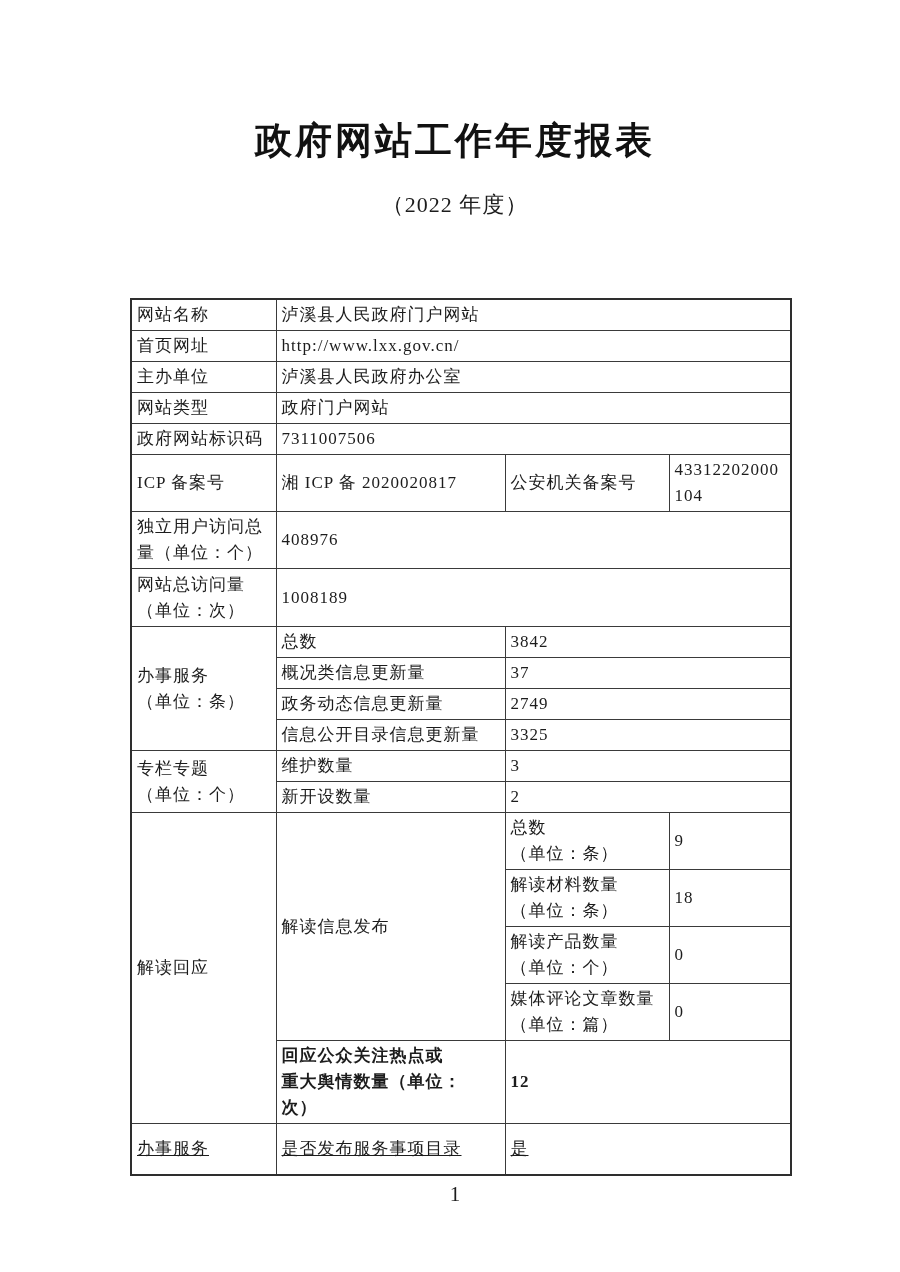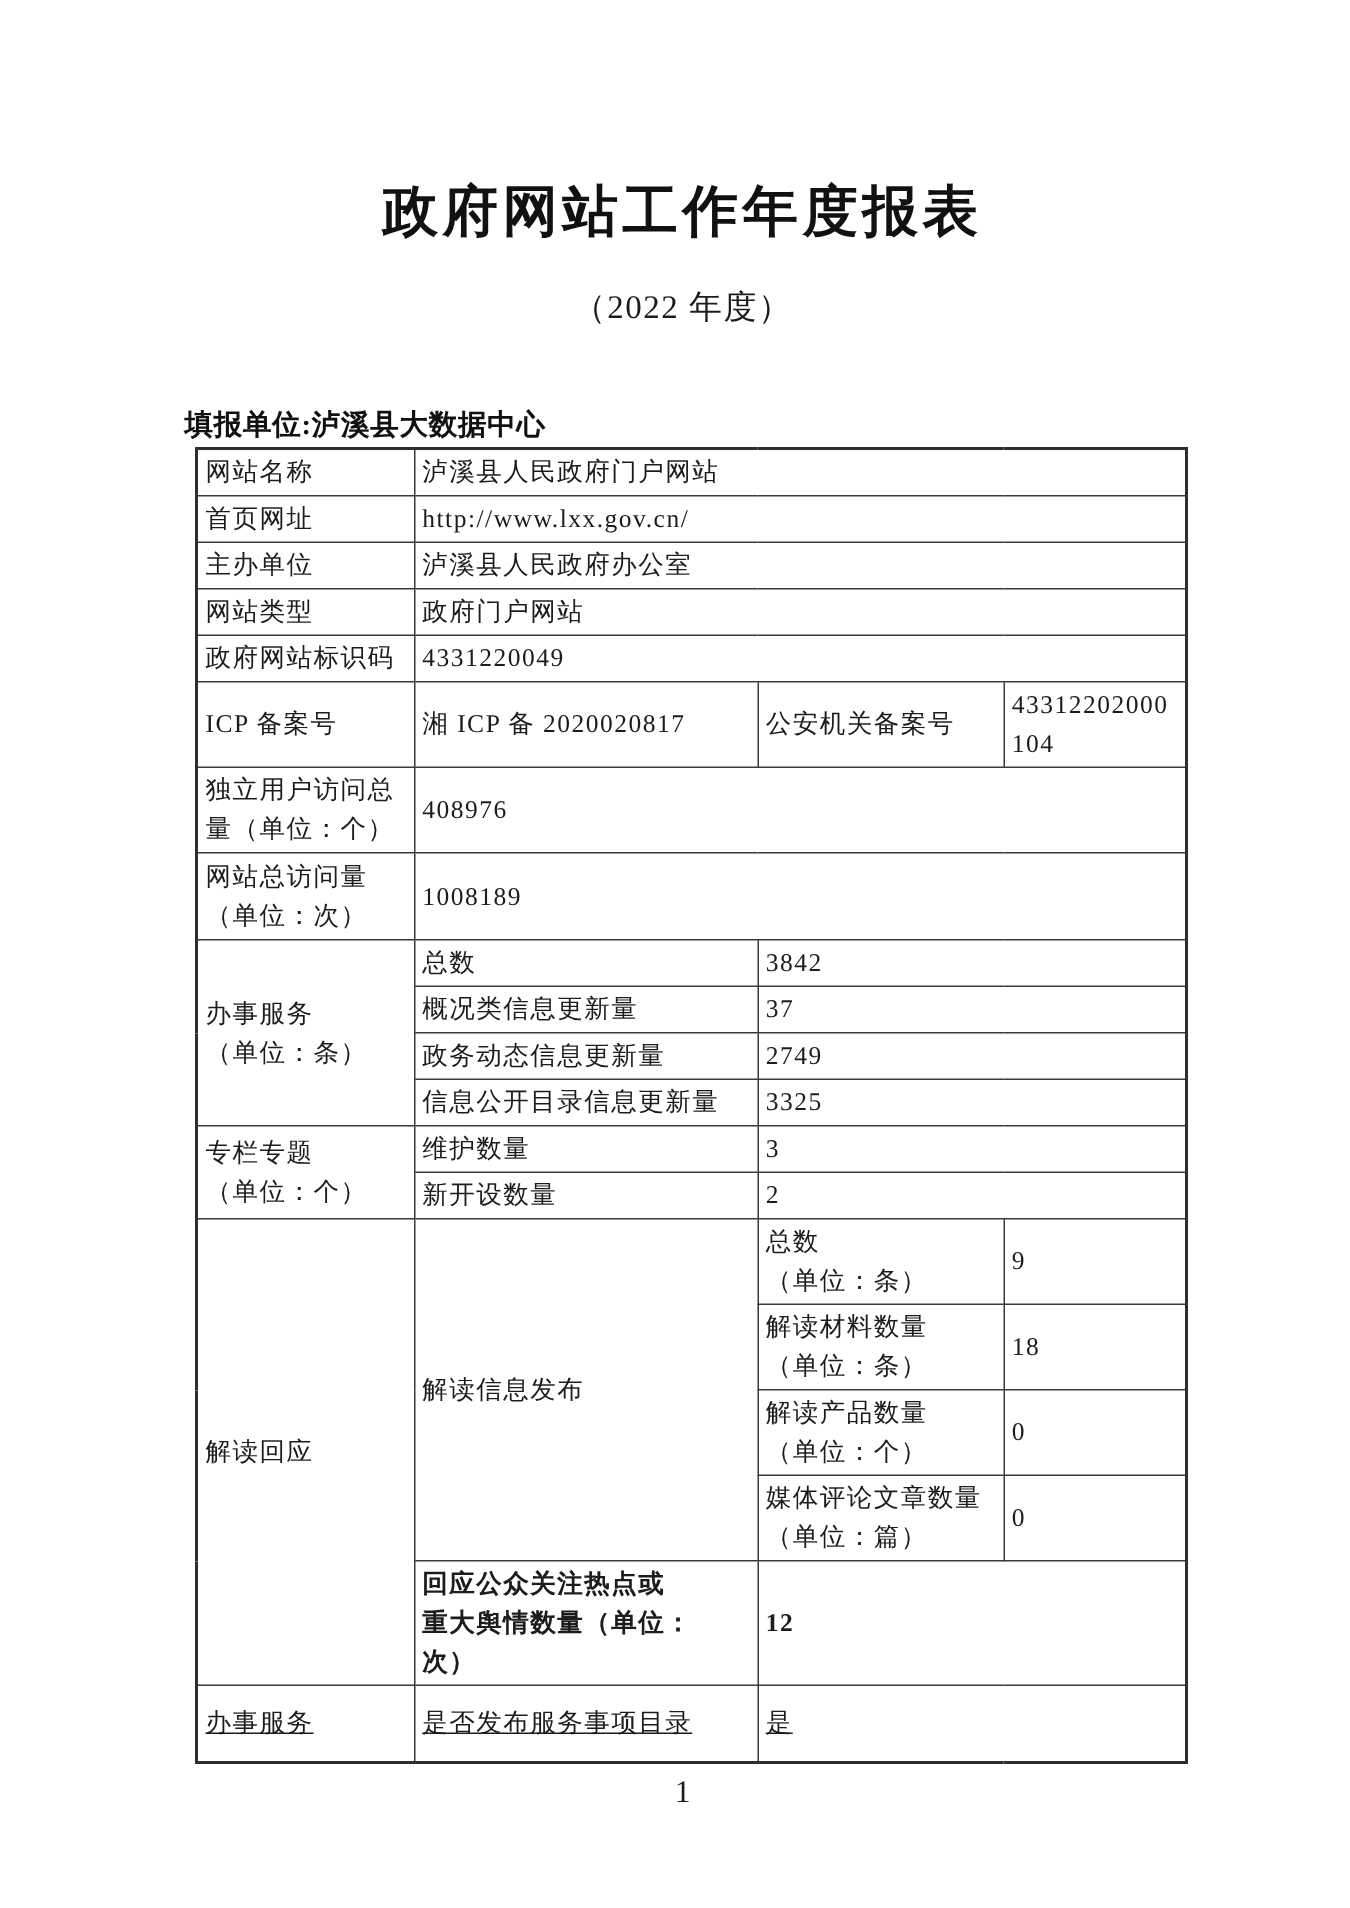--- a/index.html
+++ b/index.html
@@ -84,21 +84,20 @@
     color: #1c1c1c;
   }
 </style>
 </head>
 <body>
 
 <div class="page">
 
   <div class="doc-title">政府网站工作年度报表</div>
   <div class="doc-subtitle">（2022 年度）</div>
-  <div class="unit-line">填报单位:泸溪县大数据中心</div>
 
   <table class="report">
     <colgroup>
       <col style="width:145px">
       <col style="width:229px">
       <col style="width:164px">
       <col style="width:122px">
     </colgroup>
 
     <tbody>
@@ -113,21 +112,21 @@
     <tr class="rh-s">
       <td>主办单位</td>
       <td colspan="3">泸溪县人民政府办公室</td>
     </tr>
     <tr class="rh-s">
       <td>网站类型</td>
       <td colspan="3">政府门户网站</td>
     </tr>
     <tr class="rh-s">
       <td>政府网站标识码</td>
-      <td colspan="3">4331220049</td>
+      <td colspan="3">7311007506</td>
     </tr>
 
     <tr class="rh-icp">
       <td>ICP 备案号</td>
       <td>湘 ICP 备 2020020817</td>
       <td>公安机关备案号</td>
       <td>43312202000
 104</td>
     </tr>
 

